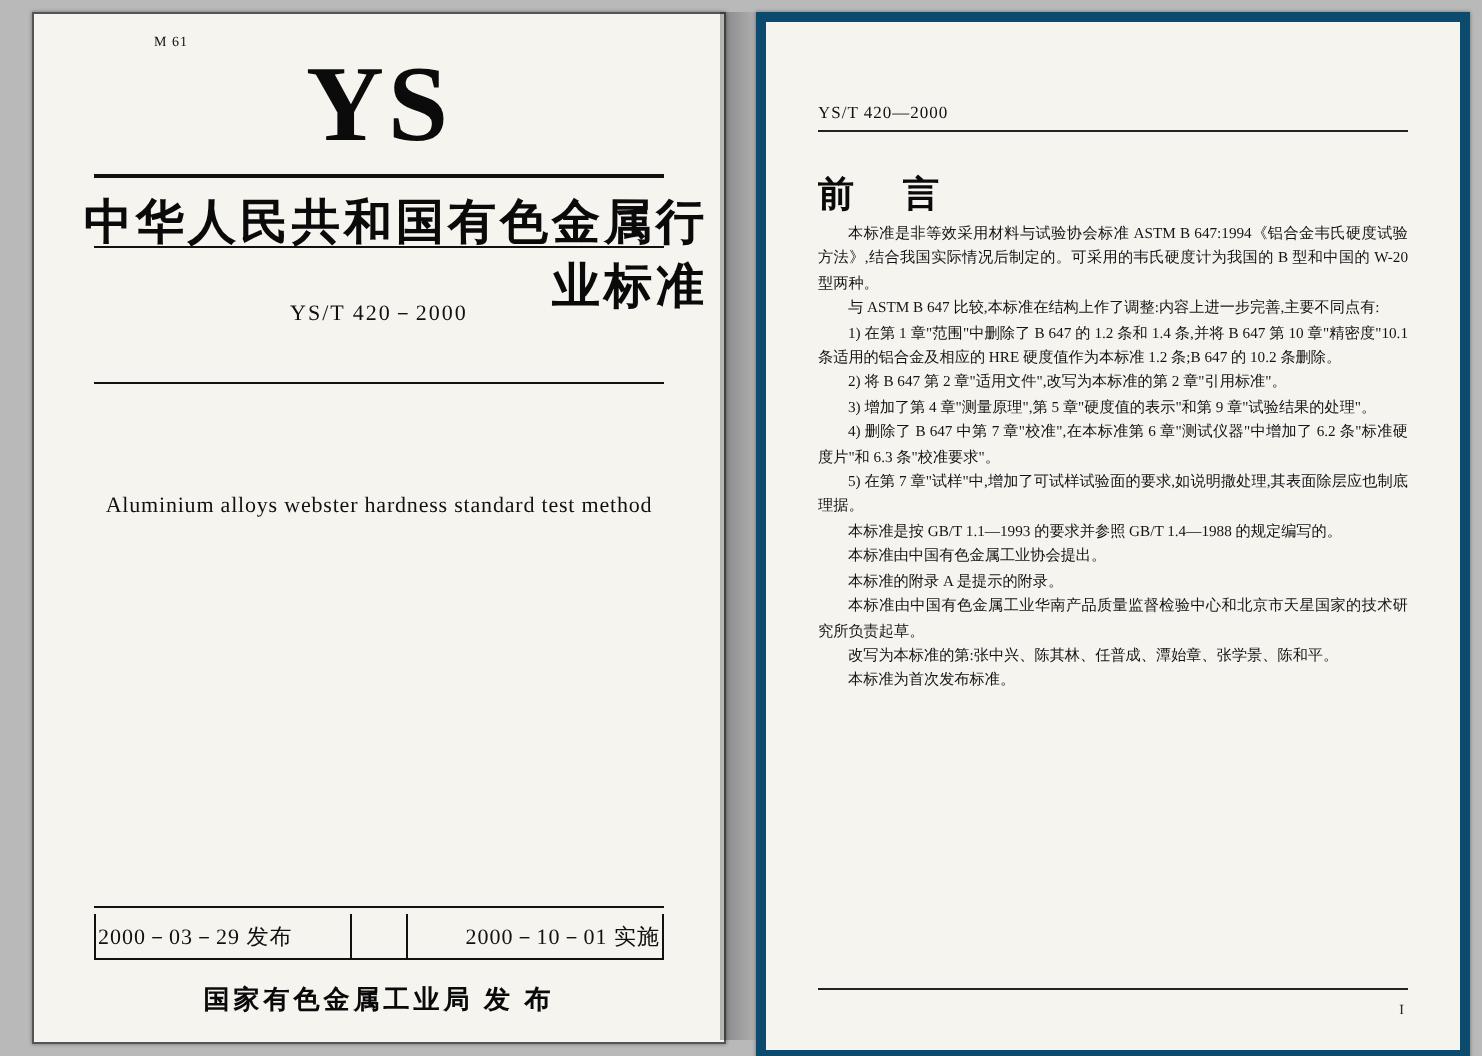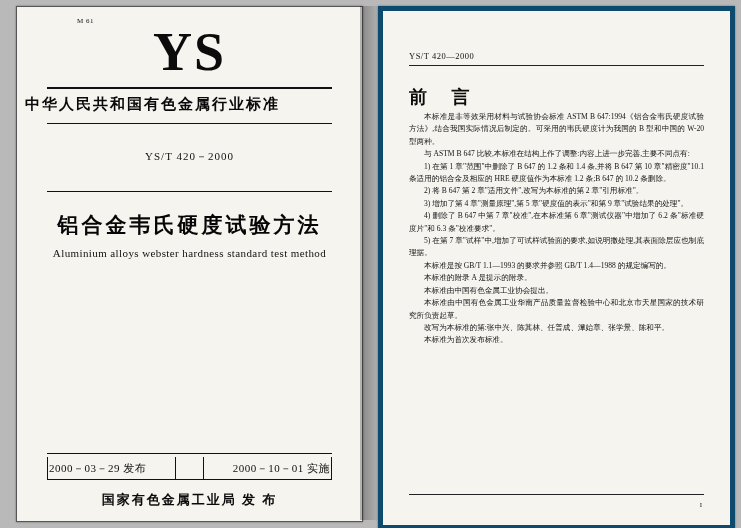--- a/index.html
+++ b/index.html
@@ -64,22 +64,22 @@
     right: 22px;
     top: 72px;
     height: 2px;
     background: #111;
   }
   #cover-title-cn {
     position: absolute;
     left: 0;
     right: 0;
     top: 80px;
-    text-align: left;
-    font-size: 15px;
+    text-align: right;
+    font-size: 24px;
     font-weight: bold;
     color: #0a0a0a;
     letter-spacing: 2px;
   }
   #cover-rule2 {
     position: absolute;
     left: 22px;
     right: 22px;
     top: 108px;
     height: 1px;
@@ -271,21 +271,20 @@
       <div id="ys-logo">YS</div>
       <div id="ys-rule"></div>
 
       <div id="cover-title-cn">中华人民共和国有色金属行业标准</div>
       <div id="cover-rule2"></div>
 
       <div id="cover-std-no">YS/T 420－2000</div>
 
       <div id="cover-mid-rule"></div>
 
-      <div id="cover-main-title">铝合金韦氏硬度试验方法</div>
       <div id="cover-main-title-en">Aluminium alloys webster hardness standard test method</div>
 
       <div id="cover-bottom-rule"></div>
       <div class="date-sep" style="left:22px;"></div>
       <div class="date-sep" style="left:150px;"></div>
       <div class="date-sep" style="right:150px;"></div>
       <div class="date-sep" style="right:22px;"></div>
 
       <div id="cover-date-issue">2000－03－29 发布</div>
       <div id="cover-date-effective">2000－10－01 实施</div>
@@ -307,22 +306,22 @@
 
       <div id="fw-body">
           <p>本标准是非等效采用材料与试验协会标准 ASTM B 647:1994《铝合金韦氏硬度试验方法》,结合我国实际情况后制定的。可采用的韦氏硬度计为我国的 B 型和中国的 W-20 型两种。</p>
           <p>与 ASTM B 647 比较,本标准在结构上作了调整:内容上进一步完善,主要不同点有:</p>
           <p>1) 在第 1 章"范围"中删除了 B 647 的 1.2 条和 1.4 条,并将 B 647 第 10 章"精密度"10.1 条适用的铝合金及相应的 HRE 硬度值作为本标准 1.2 条;B 647 的 10.2 条删除。</p>
           <p>2) 将 B 647 第 2 章"适用文件",改写为本标准的第 2 章"引用标准"。</p>
           <p>3) 增加了第 4 章"测量原理",第 5 章"硬度值的表示"和第 9 章"试验结果的处理"。</p>
           <p>4) 删除了 B 647 中第 7 章"校准",在本标准第 6 章"测试仪器"中增加了 6.2 条"标准硬度片"和 6.3 条"校准要求"。</p>
           <p>5) 在第 7 章"试样"中,增加了可试样试验面的要求,如说明撒处理,其表面除层应也制底理据。</p>
           <p>本标准是按 GB/T 1.1—1993 的要求并参照 GB/T 1.4—1988 的规定编写的。</p>
+          <p>本标准由中国有色金属工业协会提出。</p>
           <p>本标准的附录 A 是提示的附录。</p>
-          <p>本标准由中国有色金属工业协会提出。</p>
           <p>本标准由中国有色金属工业华南产品质量监督检验中心和北京市天星国家的技术研究所负责起草。</p>
           <p>改写为本标准的第:张中兴、陈其林、任普成、潭始章、张学景、陈和平。</p>
           <p>本标准为首次发布标准。</p>
         </div>
 
       <div id="fw-footer-rule"></div>
       <div id="fw-page-no">I</div>
     </div>
   </div>
 

